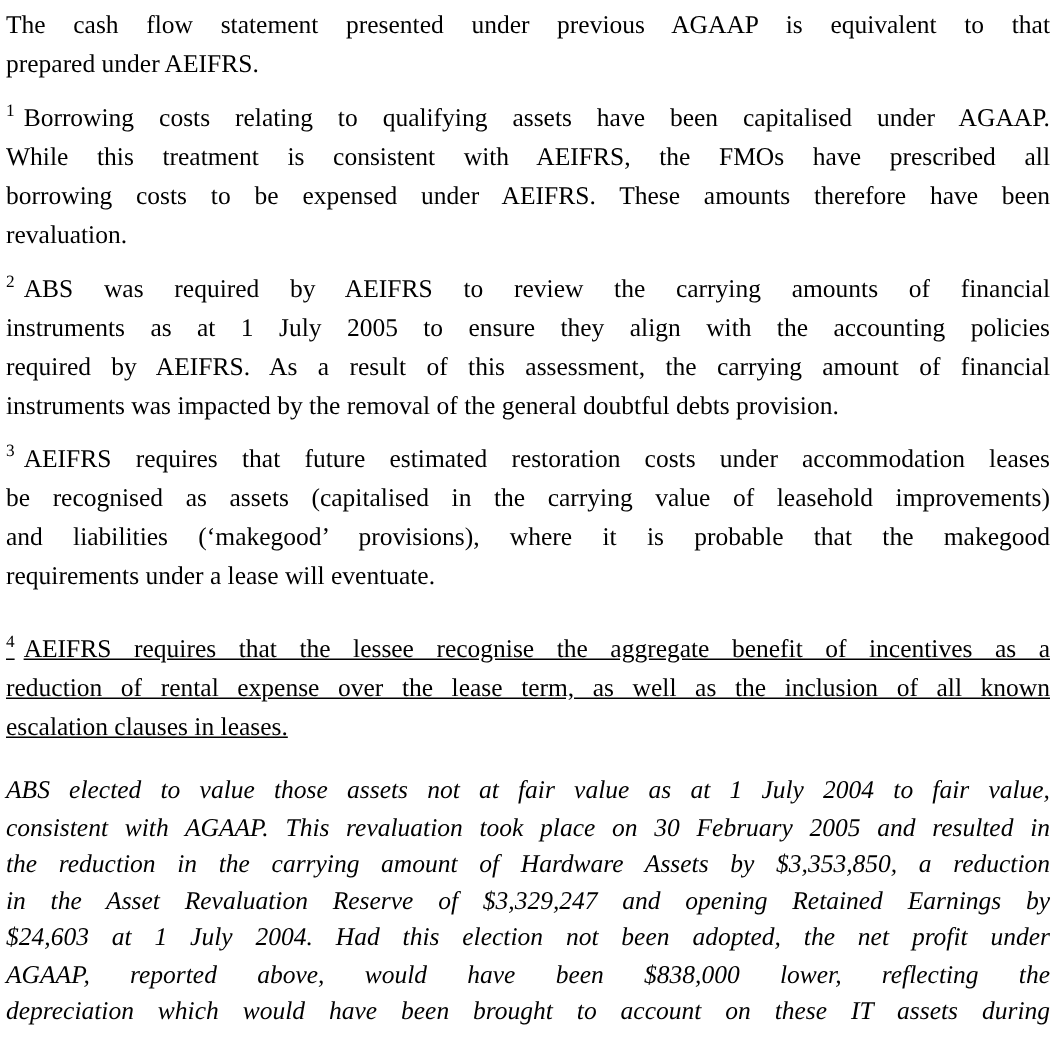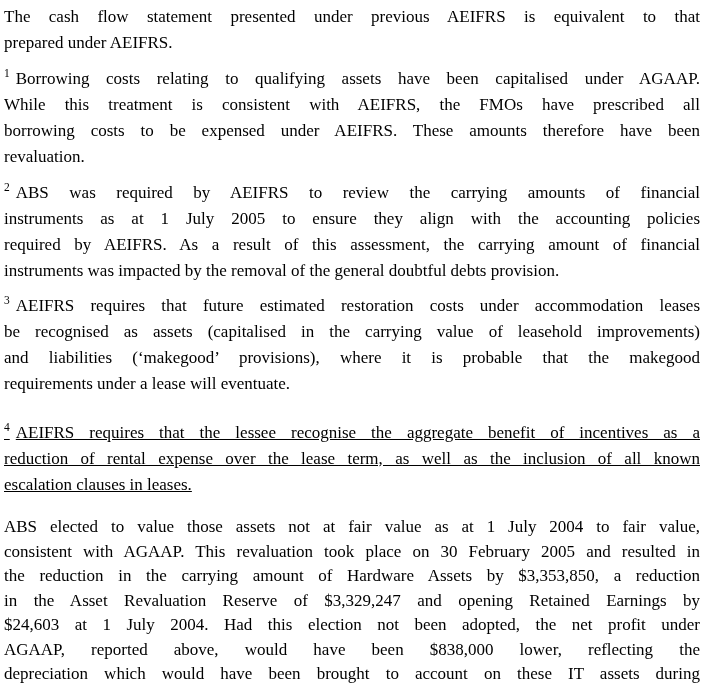--- a/index.html
+++ b/index.html
@@ -26,35 +26,36 @@
   .line {
     line-height: 26px;
     text-align: justify;
     text-align-last: justify;
   }
   .line.last {
     text-align-last: left;
   }
   .closing .line {
     line-height: 24.5px;
+    font-style: italic;
   }
   sup.fn {
     font-size: 11.5px;
     line-height: 0;
     vertical-align: super;
     margin-right: 6px;
   }
 </style>
 </head>
 <body>
 
 <div class="page">
 
   <div class="para gap-a">
-    <div class="line">The cash flow statement presented under previous AEIFRS is equivalent to that</div>
+    <div class="line">The cash flow statement presented under previous AGAAP is equivalent to that</div>
     <div class="line last">prepared under AEIFRS.</div>
   </div>
 
   <div class="para gap-a">
     <div class="line"><sup class="fn">1</sup><span>Borrowing costs relating to qualifying assets have been capitalised under AGAAP.</span></div>
     <div class="line">While this treatment is consistent with AEIFRS, the FMOs have prescribed all</div>
     <div class="line">borrowing costs to be expensed under AEIFRS. These amounts therefore have been</div>
     <div class="line last">revaluation.</div>
   </div>
 

